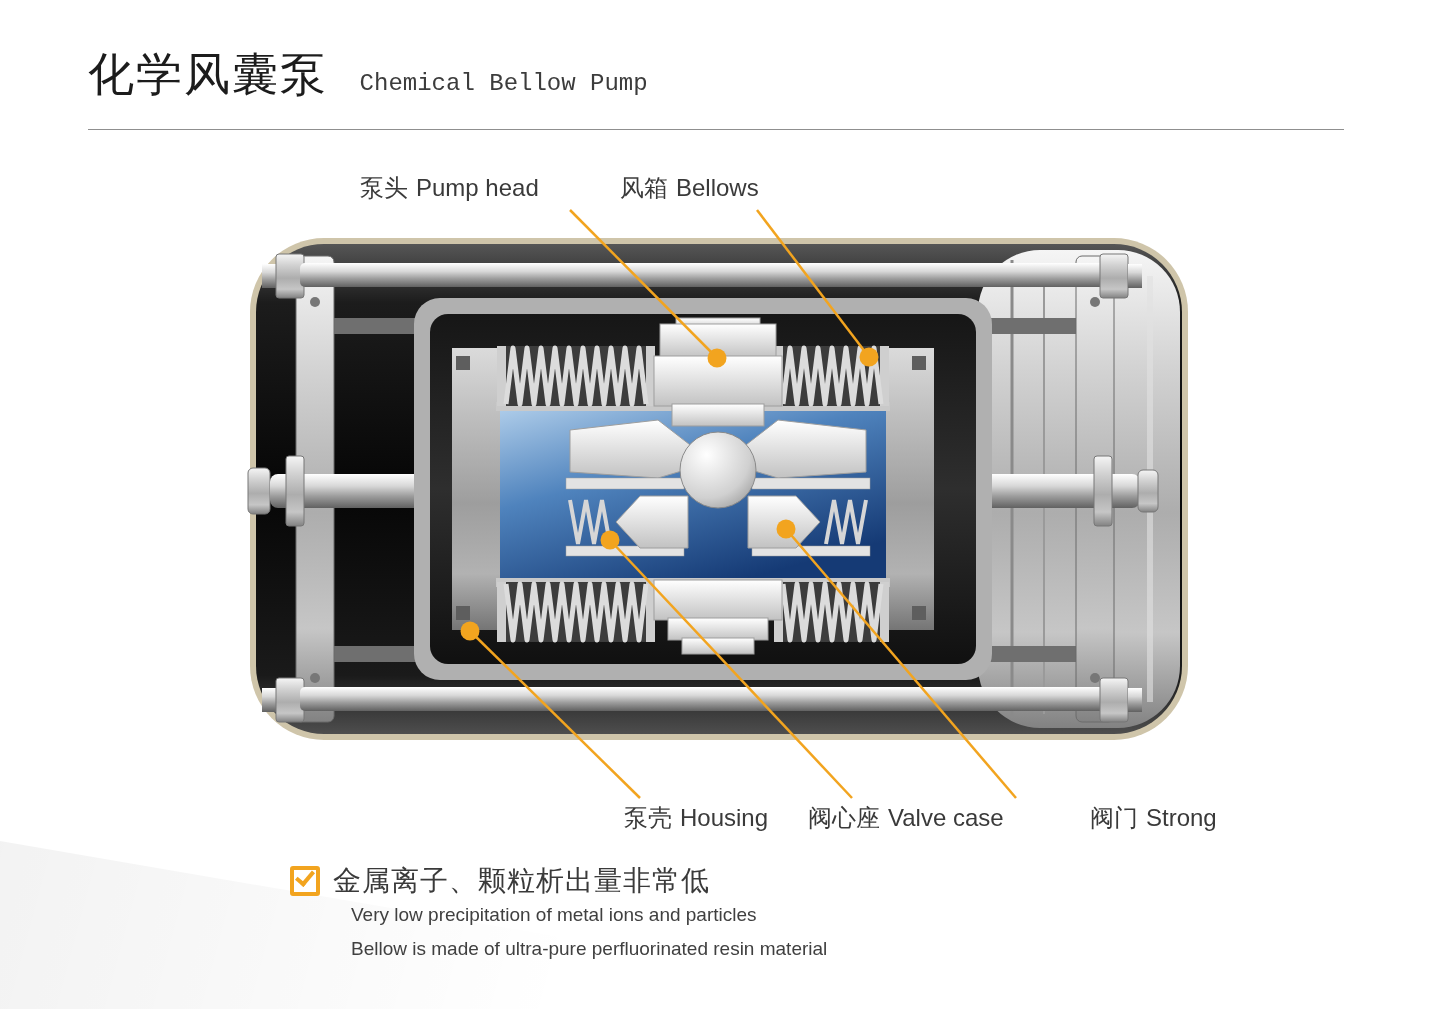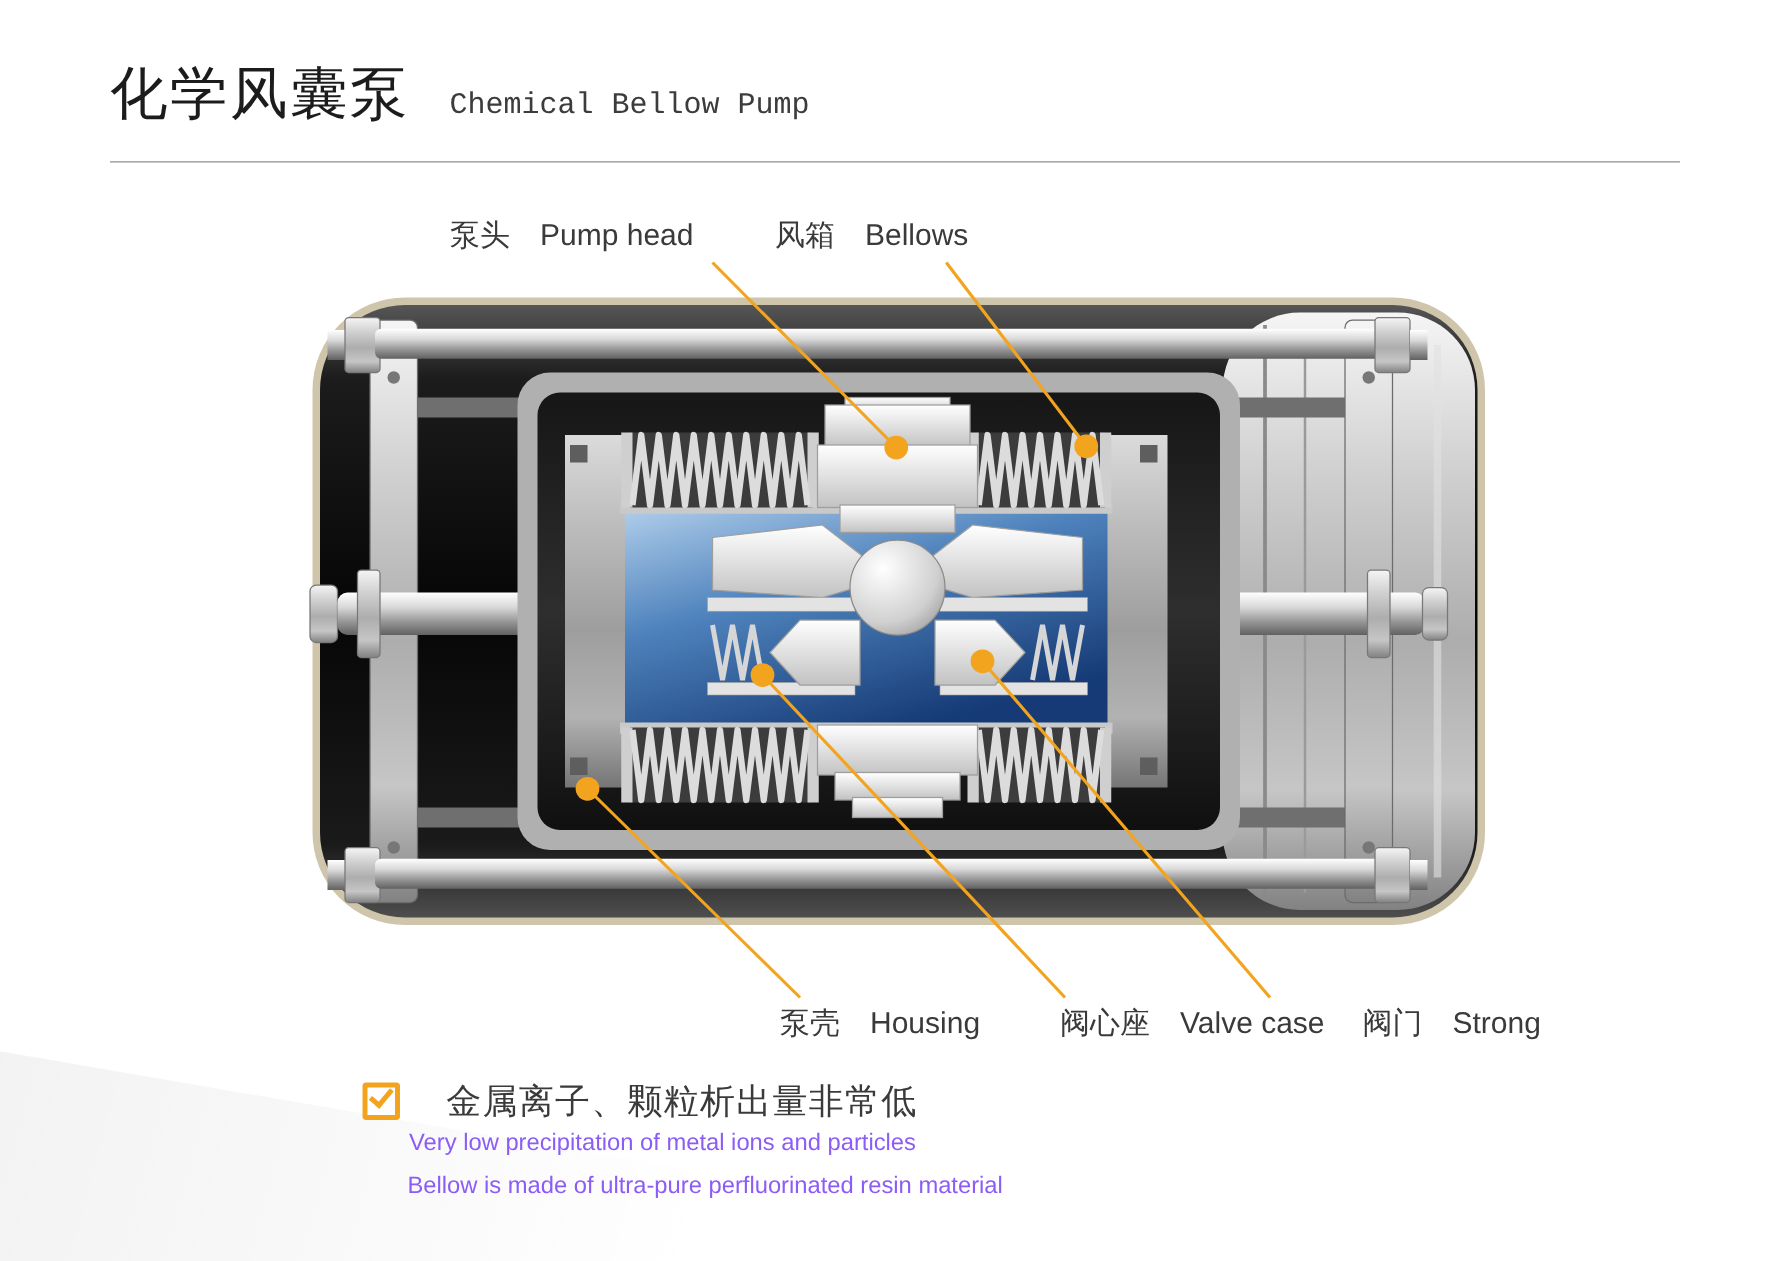--- a/index.html
+++ b/index.html
@@ -21,33 +21,33 @@
   .header .title-en{
     display:inline-block;margin-left:22px;font-size:24px;color:#3c3c3c;vertical-align:baseline;
   }
   .header-rule{
     position:absolute;left:88px;right:88px;top:129px;height:1px;background:#8f8f8f;
   }
   .diagram-svg{position:absolute;left:0;top:0;}
   .callout-label{
     position:absolute;font-size:24px;color:#3a3a3a;font-weight:500;white-space:nowrap;
   }
-  .callout-label .en{margin-left:24px;}
+  .callout-label .en{margin-left:8px;}
   .feature{position:absolute;}
-  .feature-main{display:flex;align-items:center;gap:24px;}
+  .feature-main{display:flex;align-items:center;}
   .checkbox{
     position:relative;width:22px;height:22px;border:4px solid #f2a41f;border-radius:3px;
     background:#fff;flex:0 0 auto;margin-right:13px;
   }
   .checkbox::after{
     content:"";position:absolute;left:2px;top:1px;width:14px;height:7px;
     border-left:4px solid #f2a41f;border-bottom:4px solid #f2a41f;transform:rotate(-50deg);
   }
   .feature-zh{font-size:28px;color:#3a3a3a;font-weight:500;letter-spacing:1px;}
-  .feature-en{margin-left:36px;margin-top:4px;font-size:19px;color:#8b5cf6;text-align:center;}
+  .feature-en{margin-left:61px;margin-top:4px;font-size:19px;color:#404040;text-align:center;}
 </style>
 </head>
 <body>
 
 <div class="bg-wedge"></div>
 
 <div class="header">
   <h1>化学风囊泵</h1>
   <span class="title-en">Chemical Bellow Pump</span>
 </div>
@@ -236,21 +236,21 @@
 
 <div class="callout-label" style="left:360px;top:172px">
   <span>泵头</span><span class="en">Pump head</span>
 </div>
 <div class="callout-label" style="left:620px;top:172px">
   <span>风箱</span><span class="en">Bellows</span>
 </div>
 <div class="callout-label" style="left:624px;top:802px">
   <span>泵壳</span><span class="en">Housing</span>
 </div>
-<div class="callout-label" style="left:848px;top:802px">
+<div class="callout-label" style="left:808px;top:802px">
   <span>阀心座</span><span class="en">Valve case</span>
 </div>
 <div class="callout-label" style="left:1090px;top:802px">
   <span>阀门</span><span class="en">Strong</span>
 </div>
 
 <div class="feature" style="left:290px;top:862px">
   <div class="feature-main">
     <span class="checkbox"></span>
     <span class="feature-zh">金属离子、颗粒析出量非常低</span>

